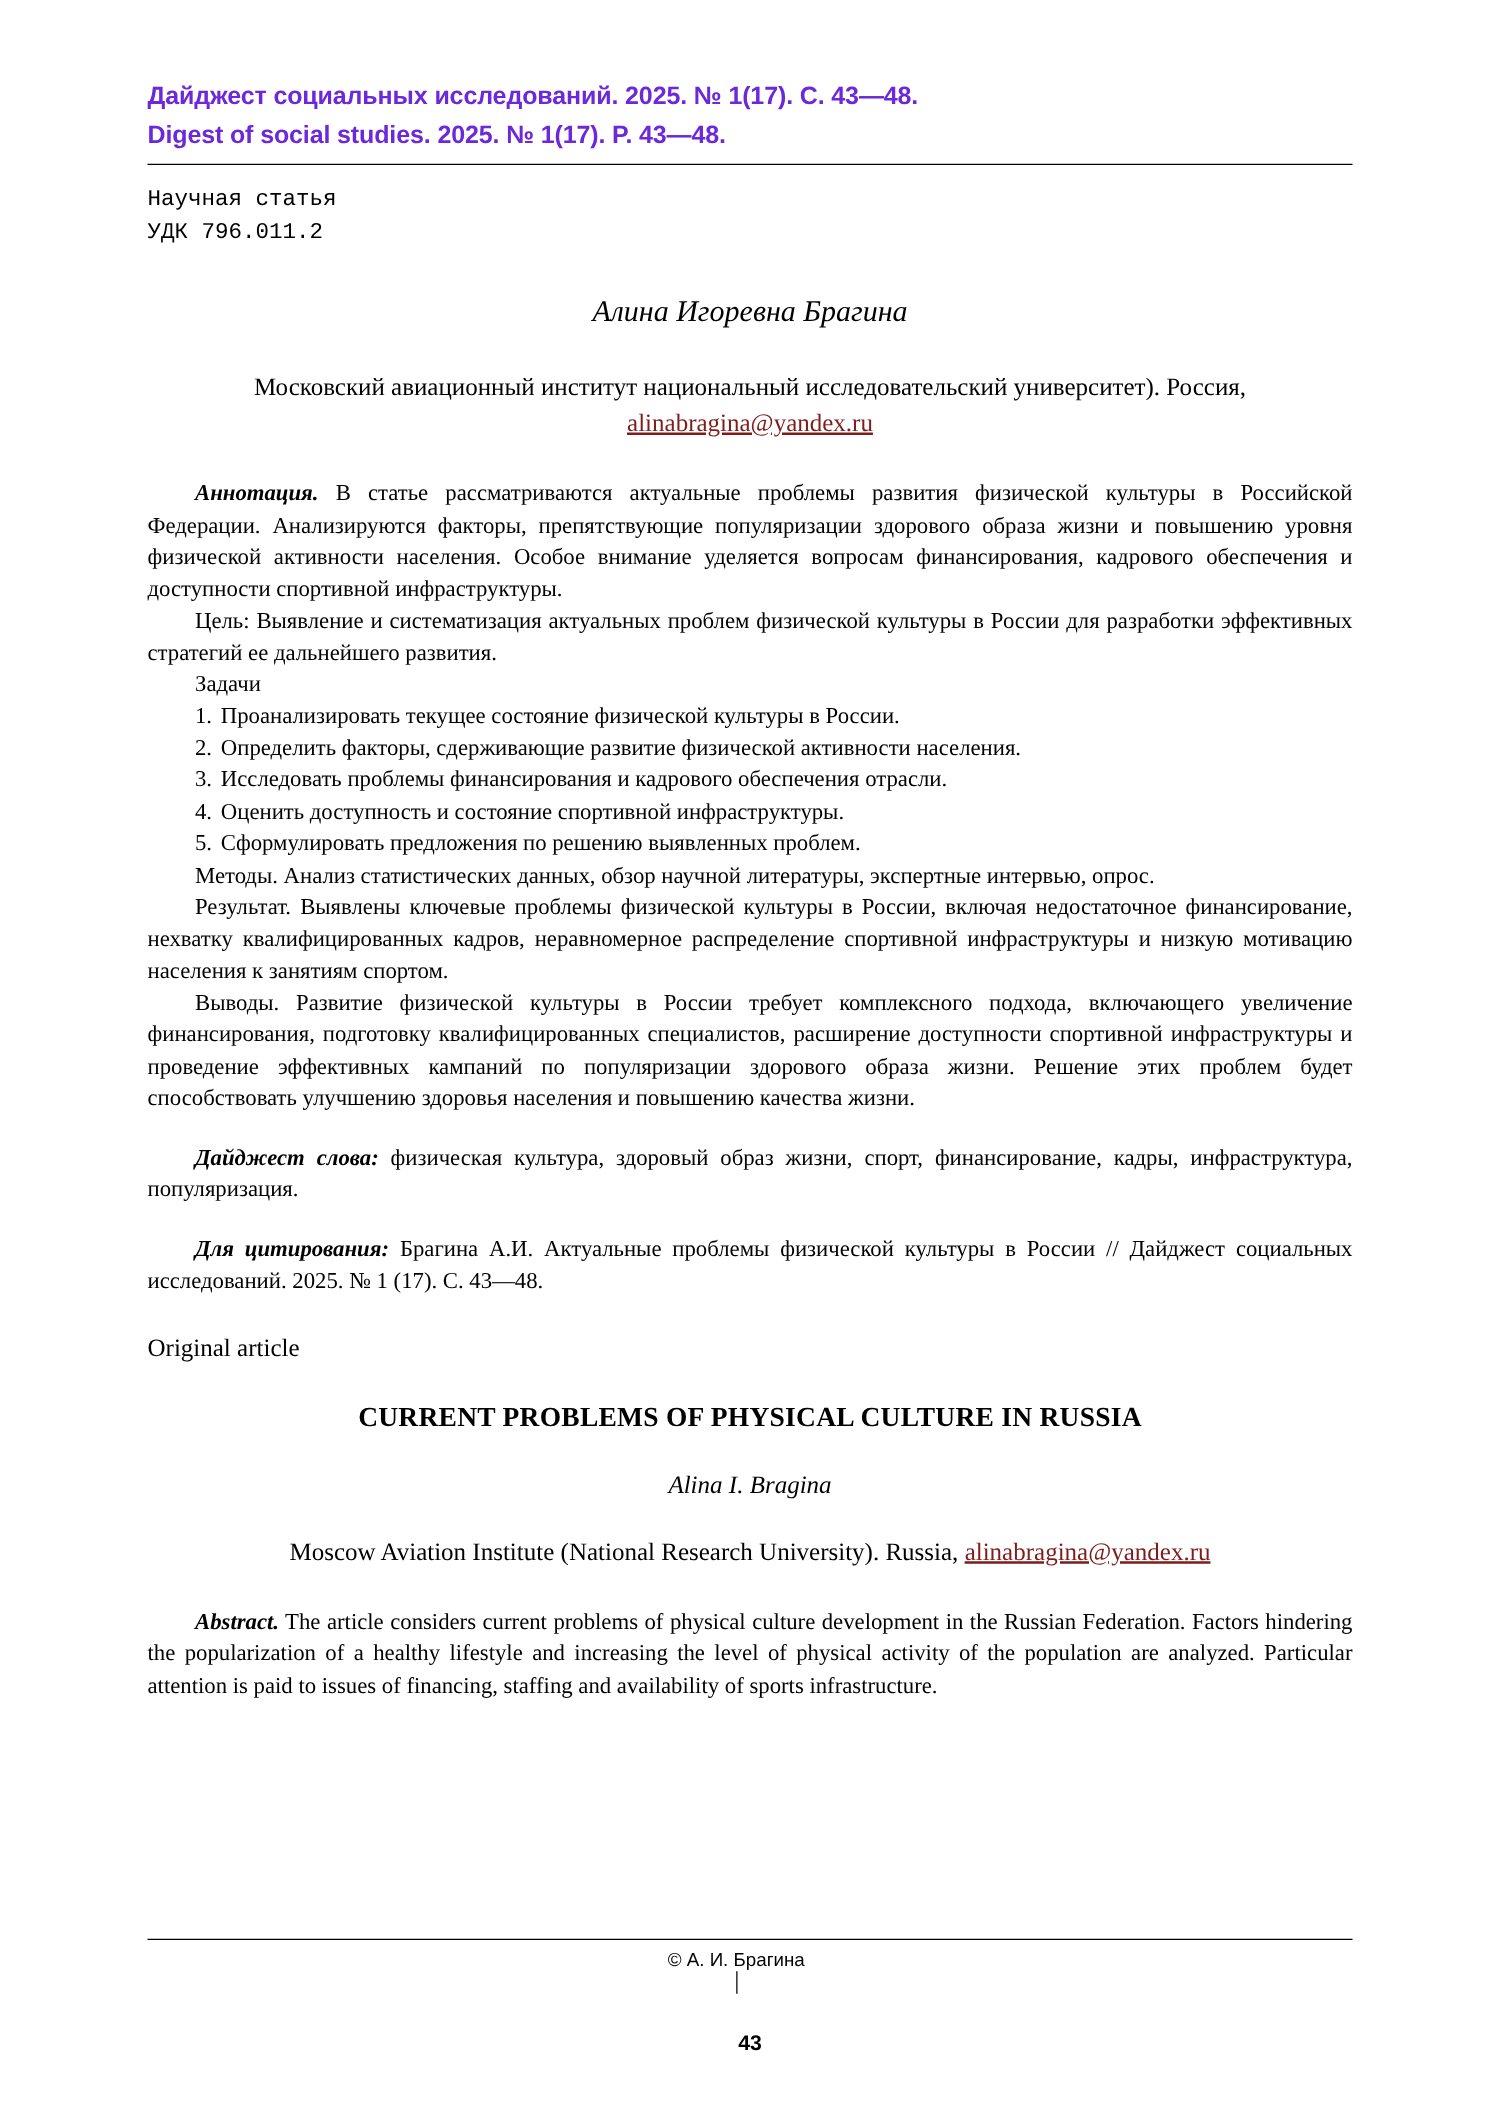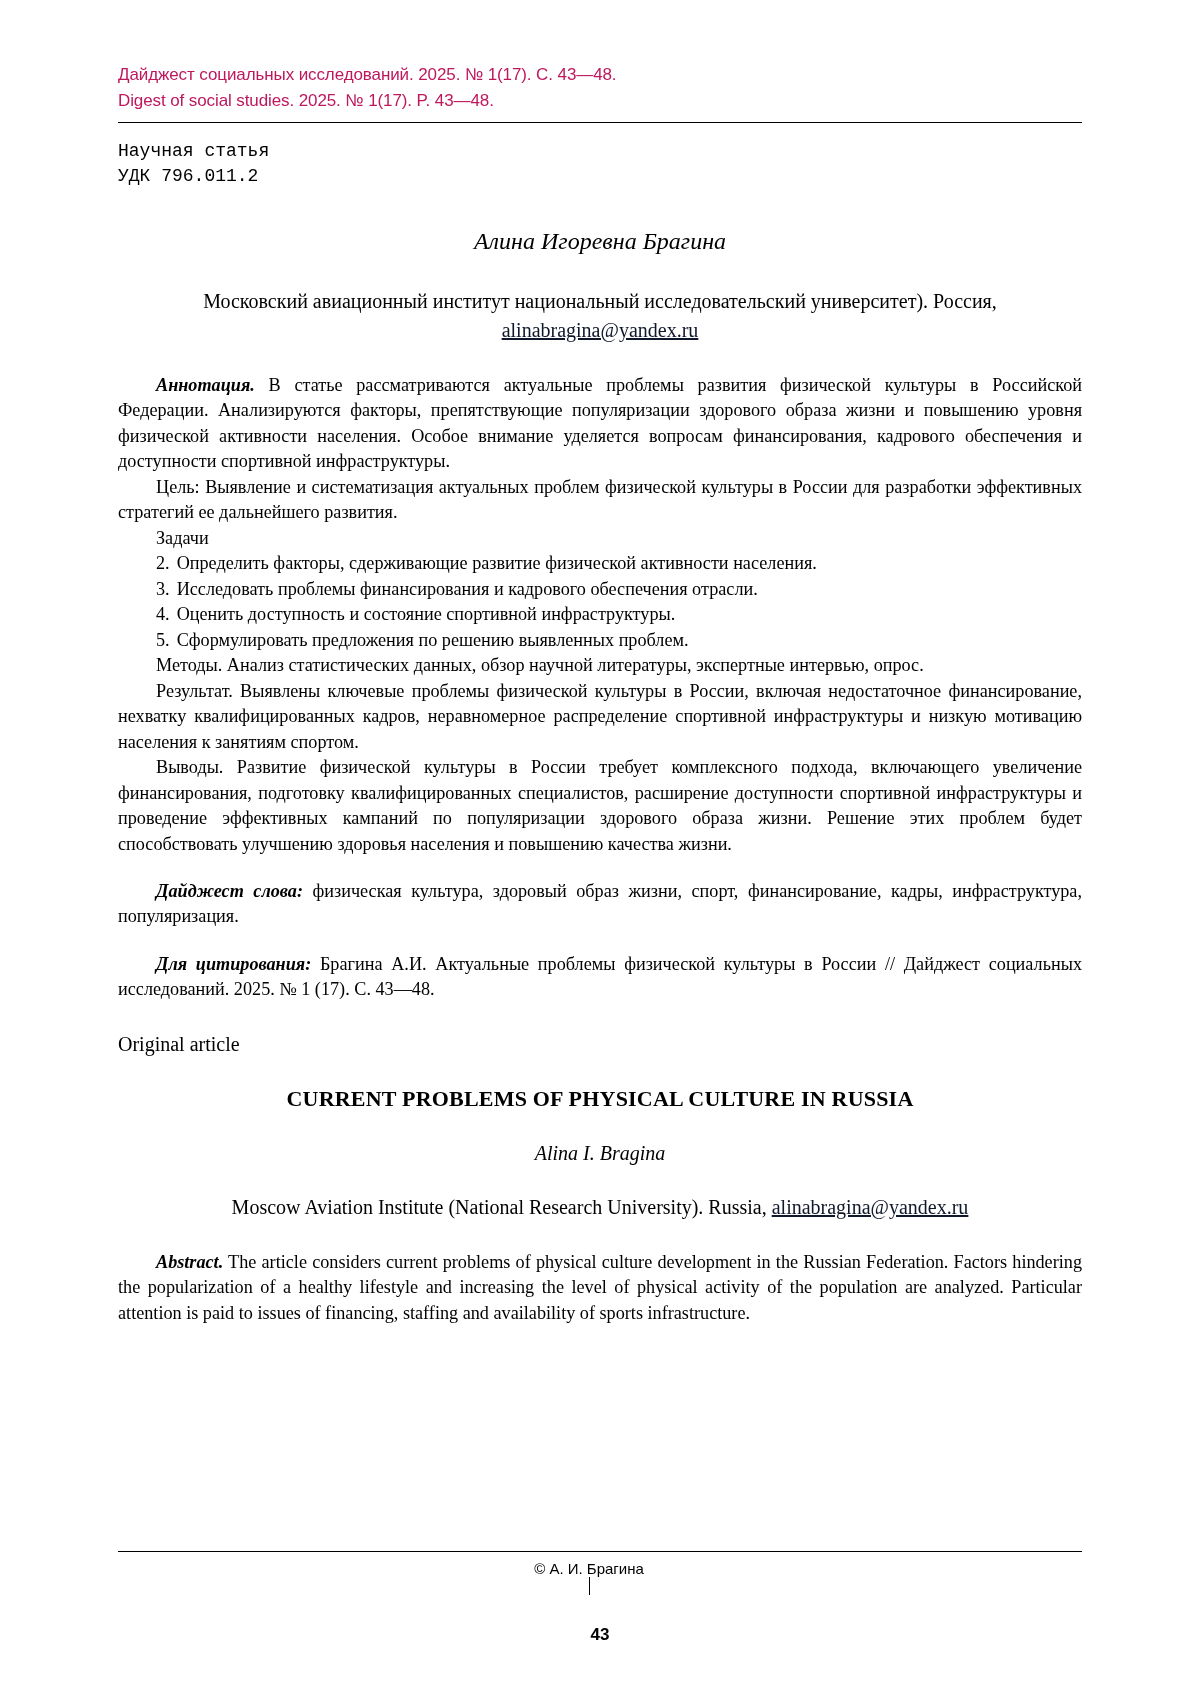--- a/index.html
+++ b/index.html
@@ -13,24 +13,25 @@
     height: 1697px;
     margin: 0 auto;
     background: #ffffff;
     font-family: "Liberation Serif", serif;
     color: #000000;
     box-sizing: border-box;
     padding: 62px 118px 40px 118px;
   }
   .running-head {
     font-family: "Liberation Sans", sans-serif;
-    font-size: 17px;
+    font-size: 20px;
     line-height: 1.55;
-    color: #be185d;
+    color: #6d28d9;
     letter-spacing: -0.1px;
+    font-weight: bold;
   }
   .rule {
     border: 0;
     border-top: 1.6px solid #000;
     margin: 7px 0 0 0;
   }
   .meta {
     margin-top: 16px;
     font-family: Liberation Mono, monospace;
     font-size: 18px;
@@ -49,21 +50,21 @@
     font-style: italic;
     font-size: 24px;
   }
   .affil-ru {
     margin-top: 32px;
     text-align: center;
     font-size: 20px;
     line-height: 1.45;
   }
   .email-link {
-    color: #0f172a;
+    color: #7f1d1d;
     text-decoration: underline;
   }
   .abstract-block {
     margin-top: 28px;
     font-size: 18.2px;
     line-height: 1.40;
     text-align: justify;
   }
   .abstract-block p {
     margin: 0;
@@ -185,20 +186,21 @@
 
   <div class="affil-ru">
     <span>Московский авиационный институт национальный исследовательский университет). Россия, </span><a class="email-link" href="#">alinabragina@yandex.ru</a>
   </div>
 
   <div class="abstract-block">
     <p><span class="lead">Аннотация.</span><span> В статье рассматриваются актуальные проблемы развития физической культуры в Российской Федерации. Анализируются факторы, препятствующие популяризации здорового образа жизни и повышению уровня физической активности населения. Особое внимание уделяется вопросам финансирования, кадрового обеспечения и доступности спортивной инфраструктуры.</span></p>
     <p>Цель: Выявление и систематизация актуальных проблем физической культуры в России для разработки эффективных стратегий ее дальнейшего развития.</p>
     <p>Задачи</p>
     <ul class="tasks-list">
+      <li><span class="num">1.</span><span>Проанализировать текущее состояние физической культуры в России.</span></li>
       <li><span class="num">2.</span><span>Определить факторы, сдерживающие развитие физической активности населения.</span></li>
       <li><span class="num">3.</span><span>Исследовать проблемы финансирования и кадрового обеспечения отрасли.</span></li>
       <li><span class="num">4.</span><span>Оценить доступность и состояние спортивной инфраструктуры.</span></li>
       <li><span class="num">5.</span><span>Сформулировать предложения по решению выявленных проблем.</span></li>
     </ul>
     <p>Методы. Анализ статистических данных, обзор научной литературы, экспертные интервью, опрос.</p>
     <p>Результат. Выявлены ключевые проблемы физической культуры в России, включая недостаточное финансирование, нехватку квалифицированных кадров, неравномерное распределение спортивной инфраструктуры и низкую мотивацию населения к занятиям спортом.</p>
     <p>Выводы. Развитие физической культуры в России требует комплексного подхода, включающего увеличение финансирования, подготовку квалифицированных специалистов, расширение доступности спортивной инфраструктуры и проведение эффективных кампаний по популяризации здорового образа жизни. Решение этих проблем будет способствовать улучшению здоровья населения и повышению качества жизни.</p>
   </div>
 

